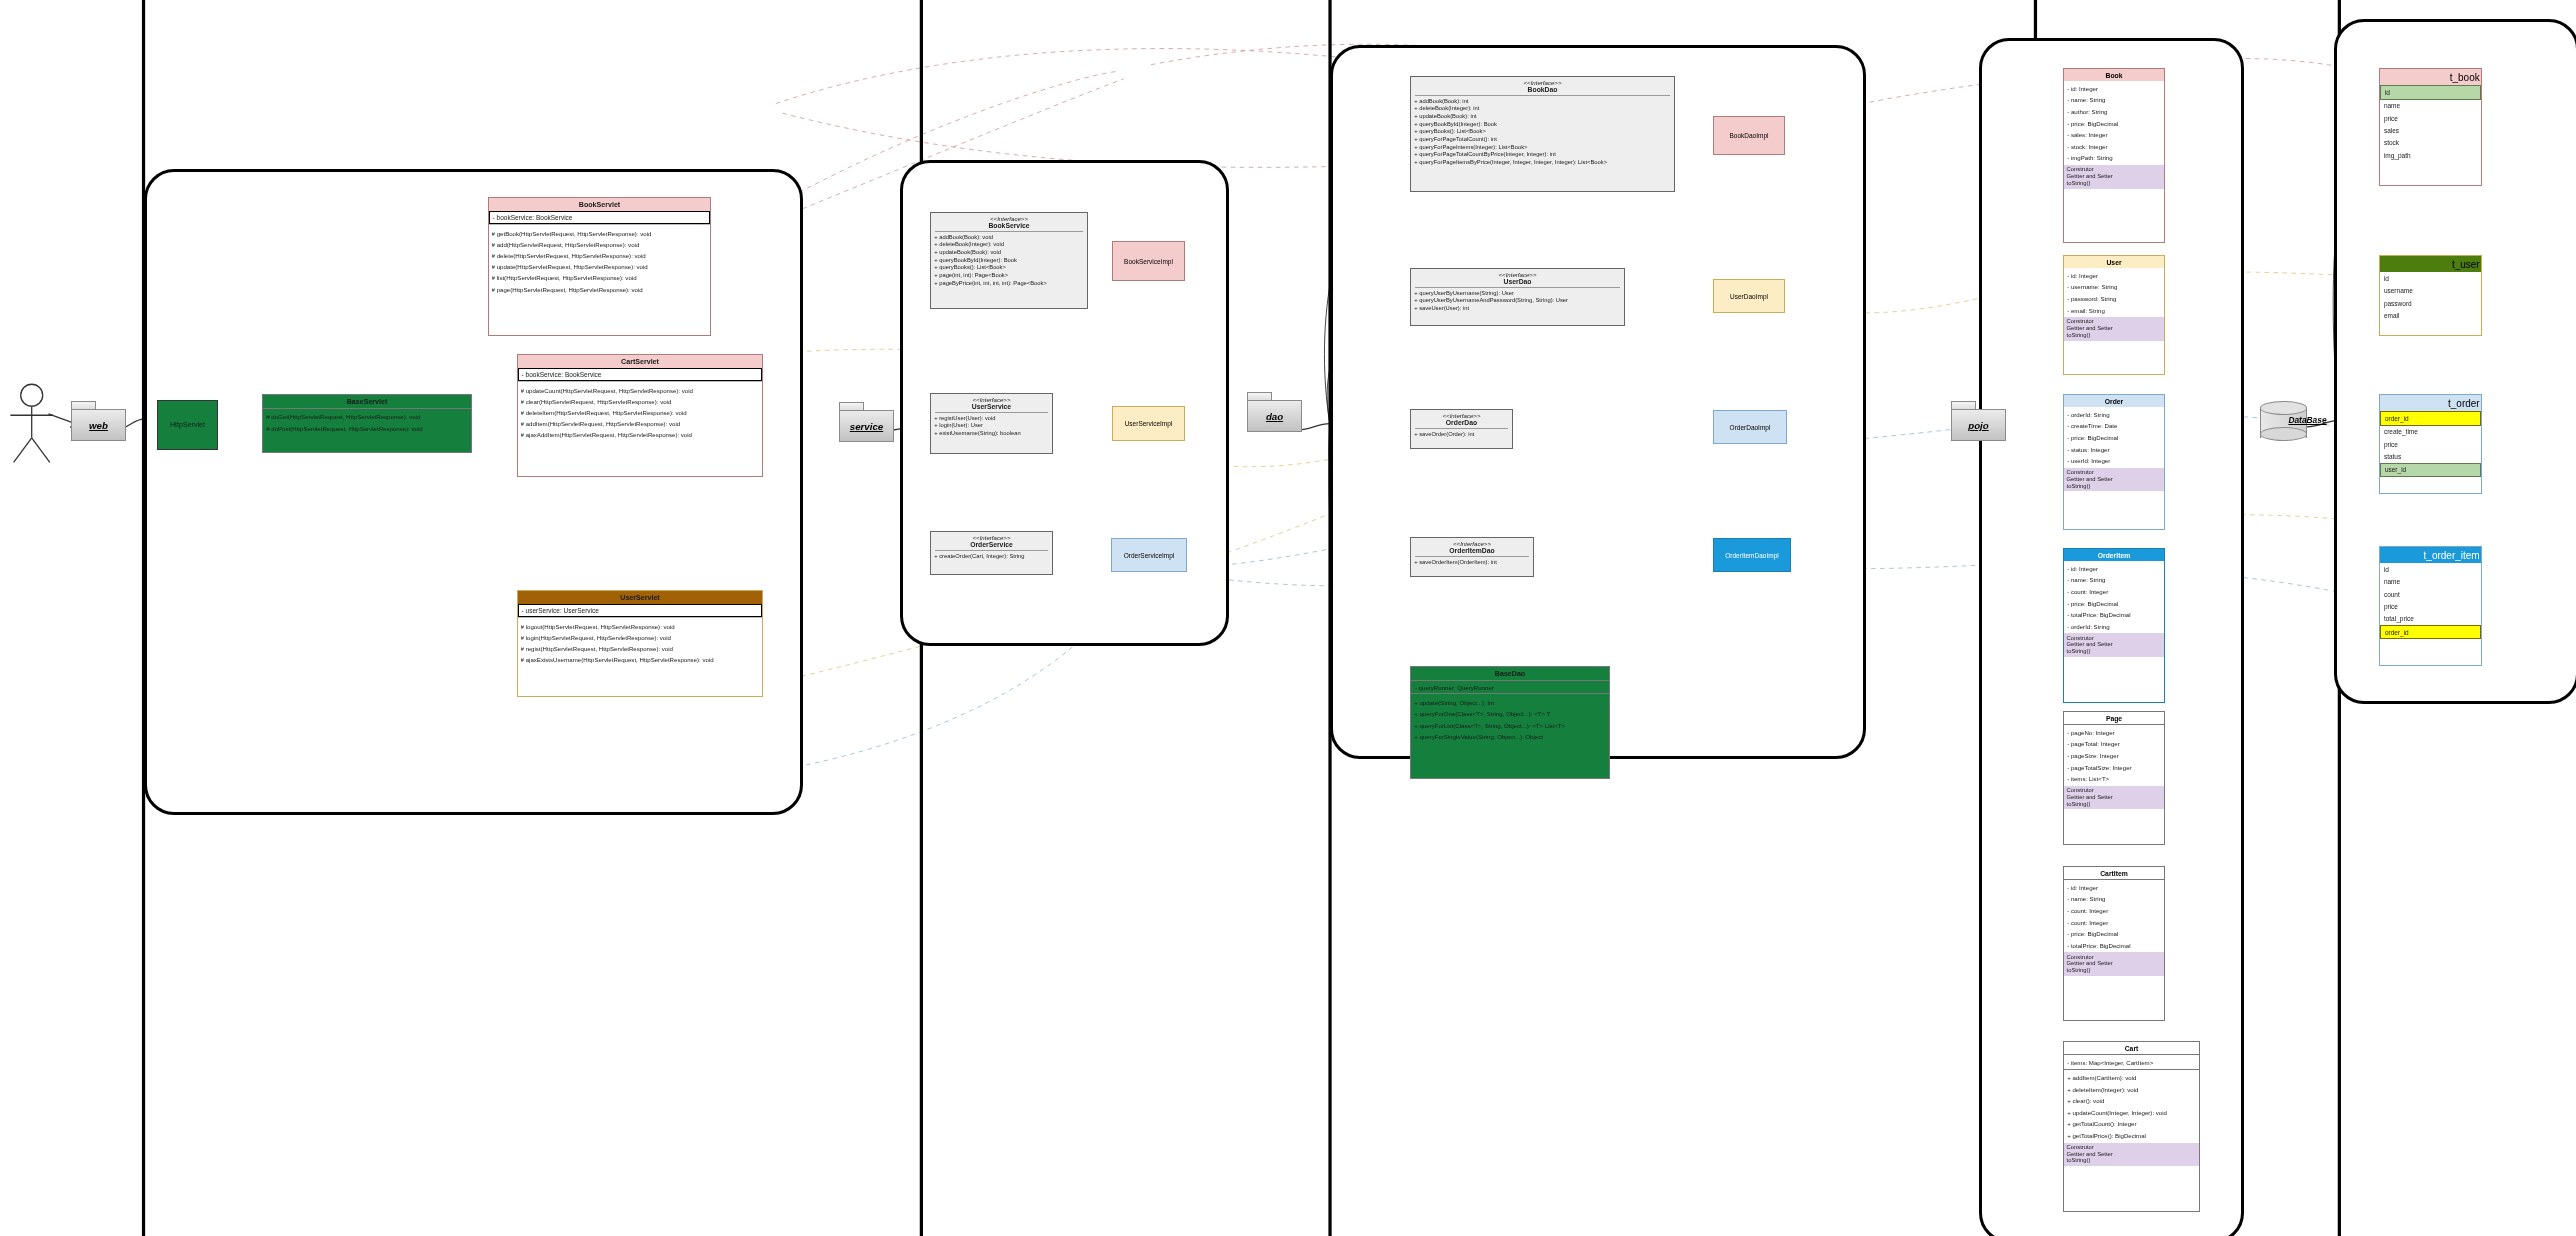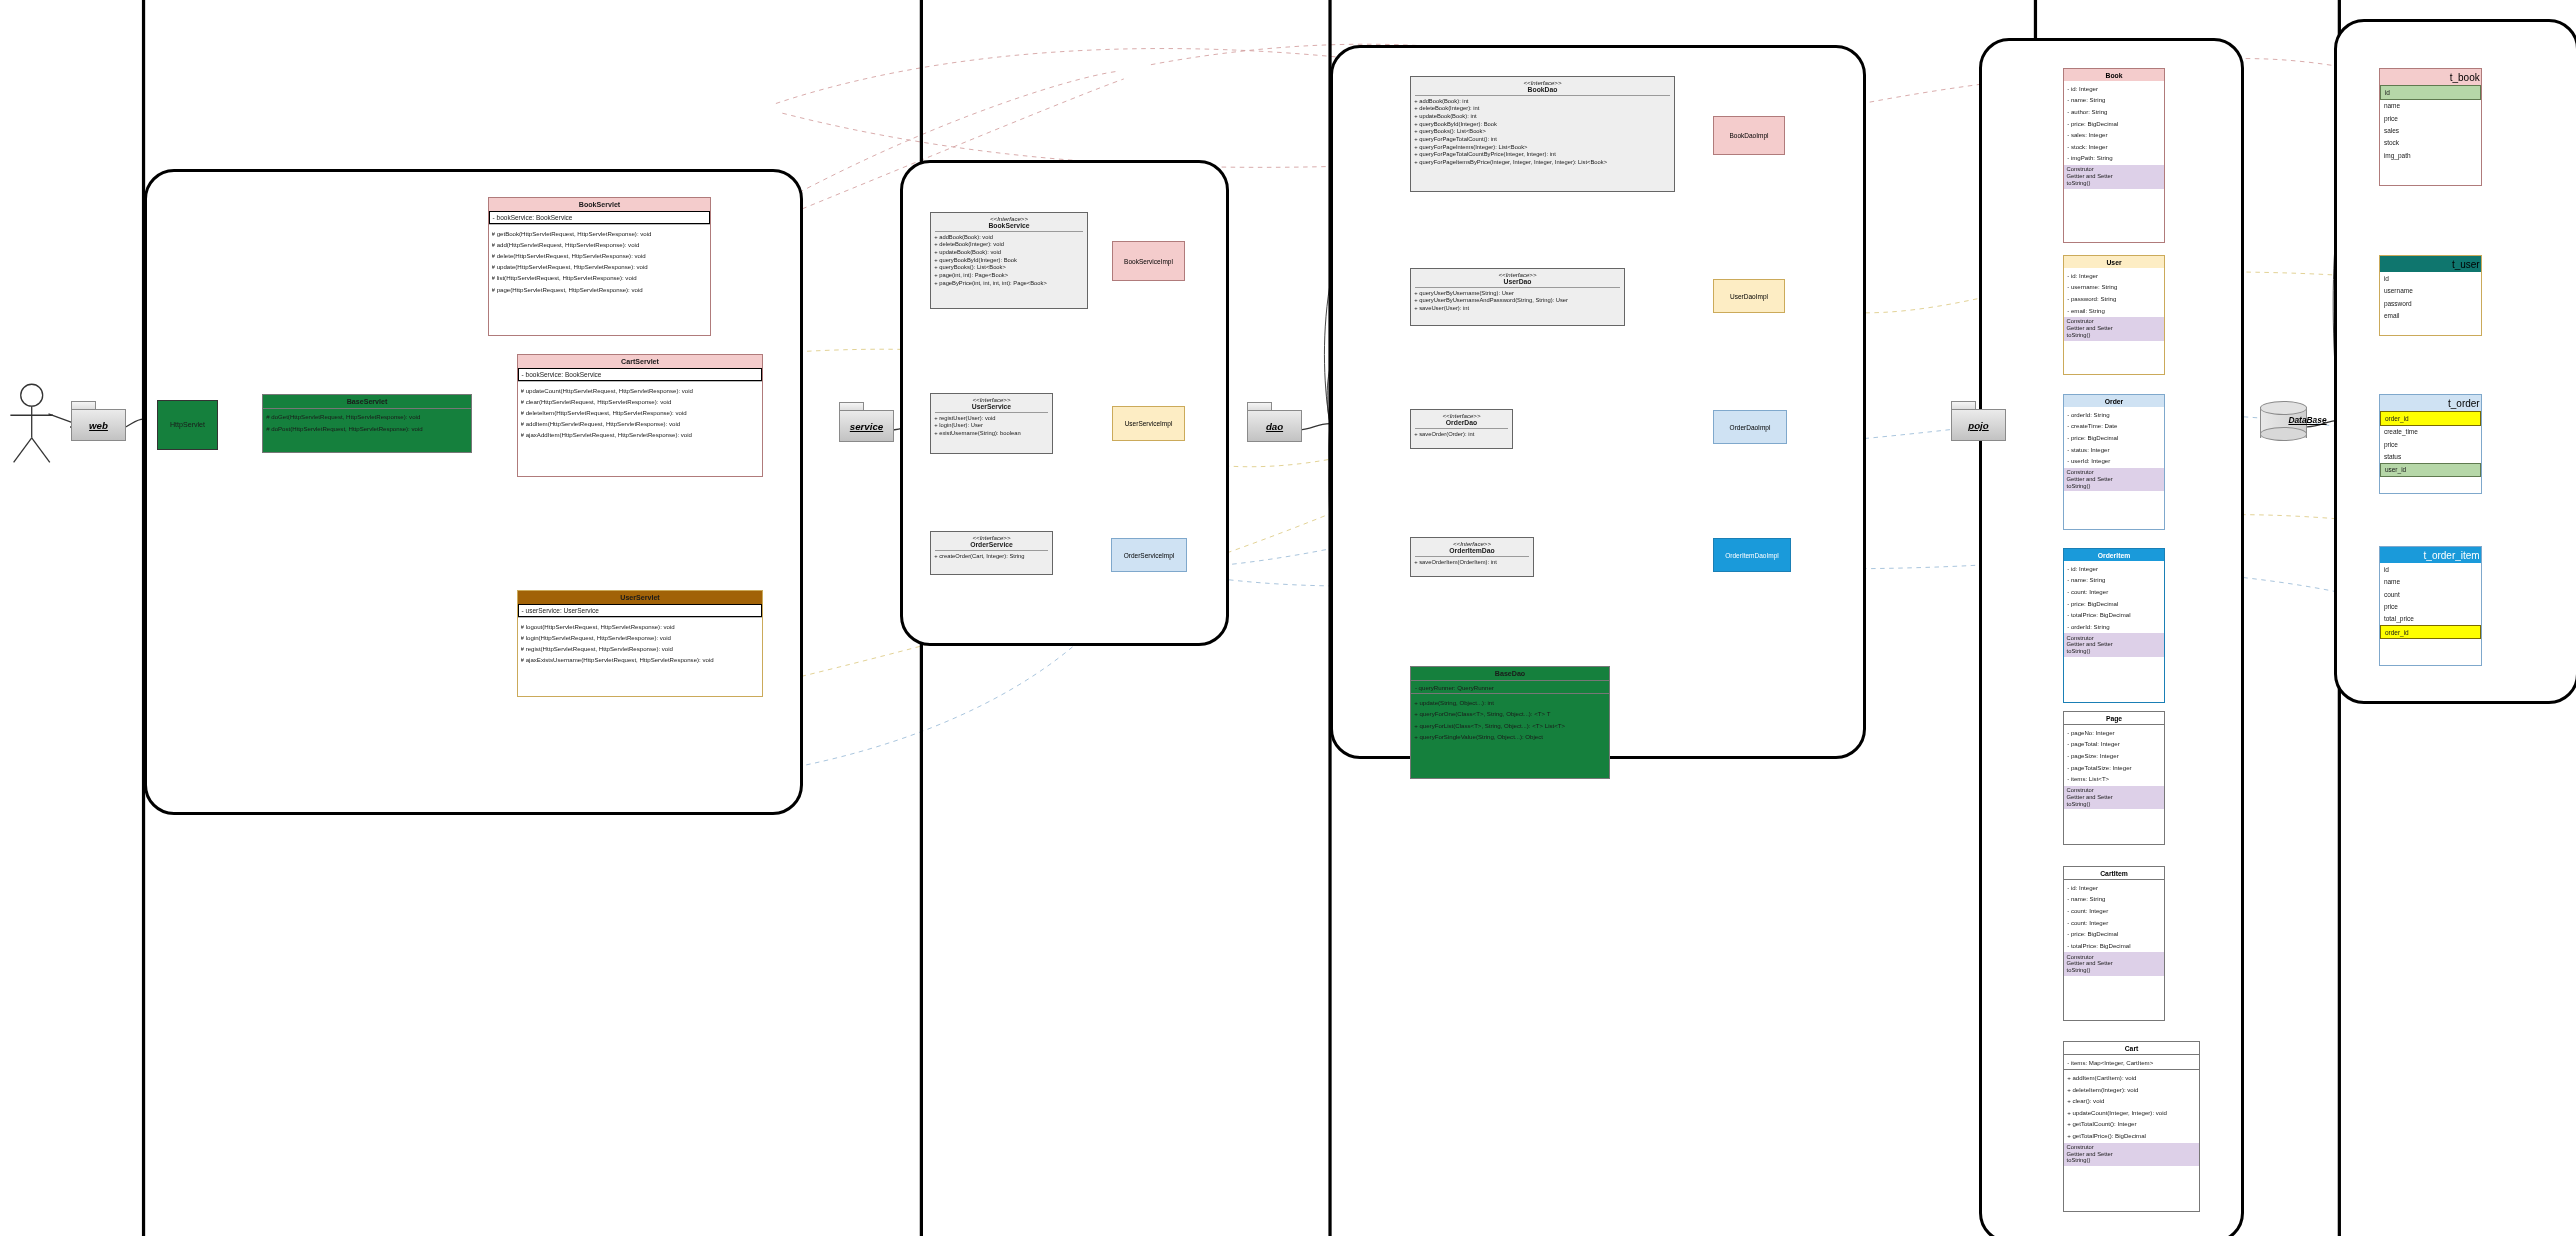--- a/index.html
+++ b/index.html
@@ -211,21 +211,21 @@
     <div class="body">
       <span class="lbl">web</span>
     </div>
   </div>
   <div class="folder" style="left:839px;top:402px;">
     <div class="tab"></div>
     <div class="body">
       <span class="lbl">service</span>
     </div>
   </div>
-  <div class="folder" style="left:1247px;top:402px;">
+  <div class="folder" style="left:1247px;top:392px;">
     <div class="tab"></div>
     <div class="body">
       <span class="lbl">dao</span>
     </div>
   </div>
   <div class="folder" style="left:1951px;top:401px;">
     <div class="tab"></div>
     <div class="body">
       <span class="lbl">pojo</span>
     </div>
@@ -533,21 +533,21 @@
     <div class="hdr" style="background:#f4cccc;color:#000;">t_book</div>
     <div class="row" style="background:#b6d7a8;border:1px solid #5f7a4f;">id</div>
     <div class="row">name</div>
     <div class="row">price</div>
     <div class="row">sales</div>
     <div class="row">stock</div>
     <div class="row">img_path</div>
   </div>
 
   <div class="tbl" style="left:2379px;top:255px;width:103px;height:81px;border:1px solid #cbaa5a;">
-    <div class="hdr" style="background:#0f766e;color:#000;">t_user</div>
+    <div class="hdr" style="background:#4d7c0f;color:#000;">t_user</div>
     <div class="row">id</div>
     <div class="row">username</div>
     <div class="row">password</div>
     <div class="row">email</div>
   </div>
 
   <div class="tbl" style="left:2379px;top:394px;width:103px;height:100px;border:1px solid #7fa8cc;">
     <div class="hdr" style="background:#cfe2f3;color:#000;">t_order</div>
     <div class="row" style="background:#ffff00;border:1px solid #7a6a00;">order_id</div>
     <div class="row">create_time</div>

